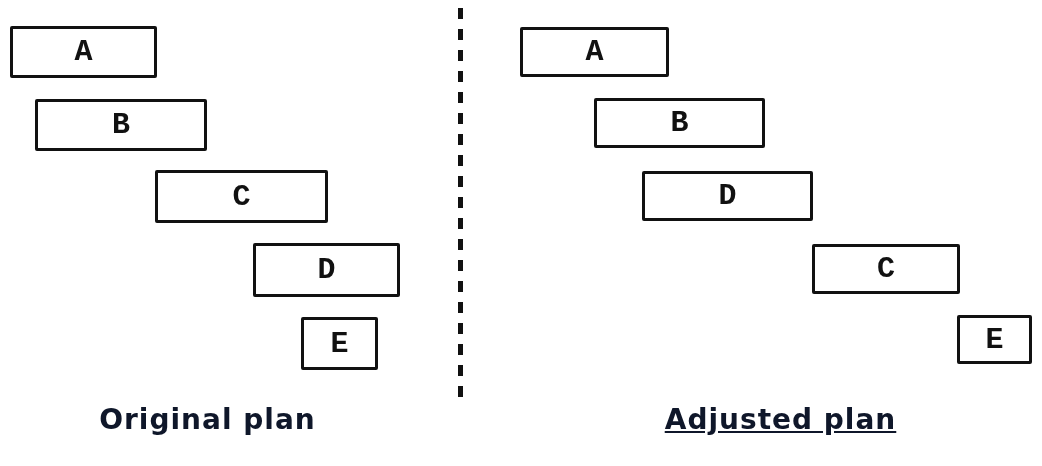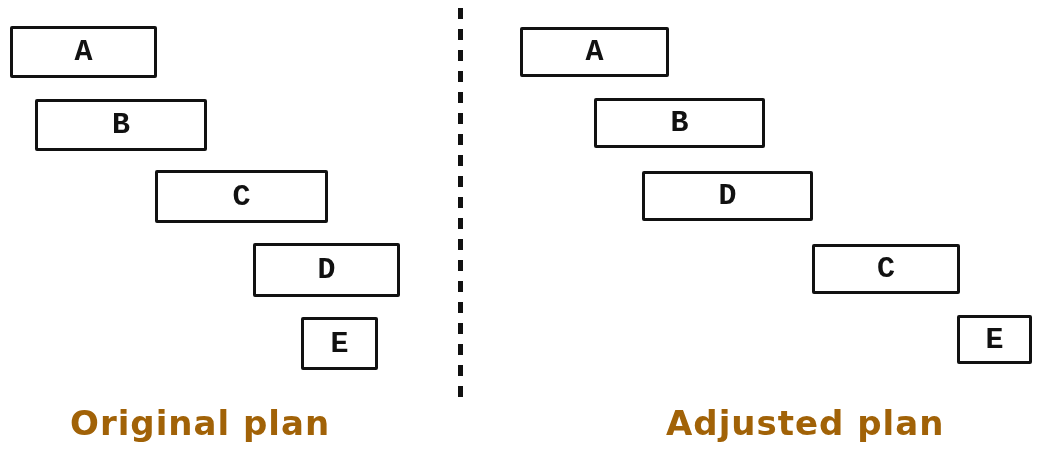--- a/index.html
+++ b/index.html
@@ -42,28 +42,28 @@
       to bottom,
       #111111 0px, #111111 11px,
       transparent 11px, transparent 21px
     );
   }
   .caption {
     position: absolute;
     top: 403px;
     font-family: "DejaVu Sans", sans-serif;
     font-weight: 700;
-    font-size: 34px;
-    color: #a16207;
-    text-align: left;
+    font-size: 28px;
+    color: #0f172a;
+    text-align: center;
     letter-spacing: 1px;
     white-space: nowrap;
   }
   .caption.left  { left: 70px;  width: 275px; }
-  .caption.right { left: 666px; width: 285px; }
+  .caption.right { left: 638px; width: 285px; text-decoration: underline; }
 </style>
 </head>
 <body>
 
 <div id="canvas">
 
   <div>
     <div class="task-bar" style="left:10px; top:26px; width:147px; height:52px;">
       <span class="task-label">A</span>
     </div>

